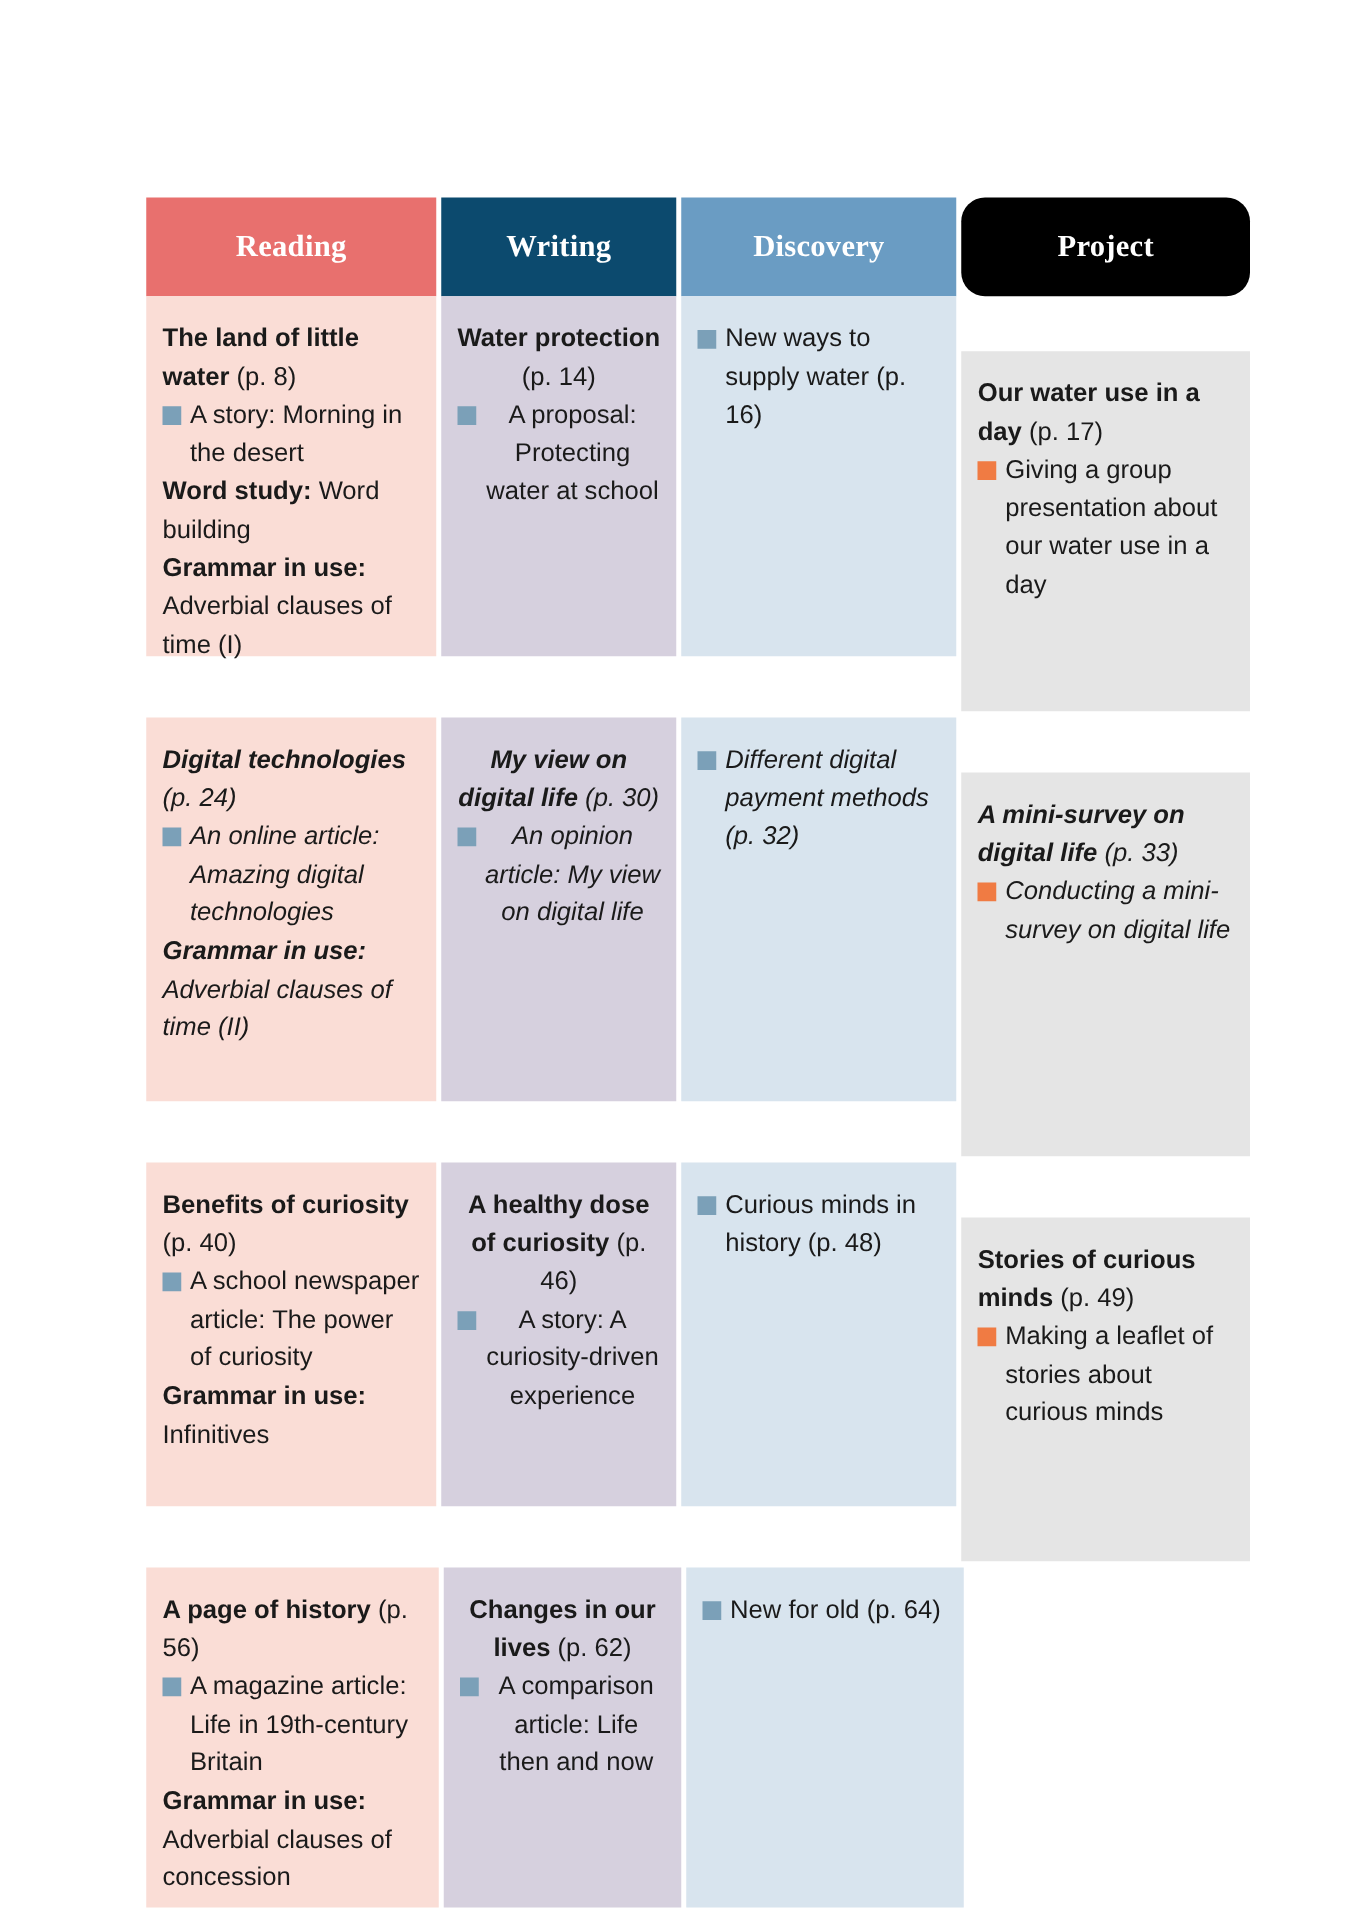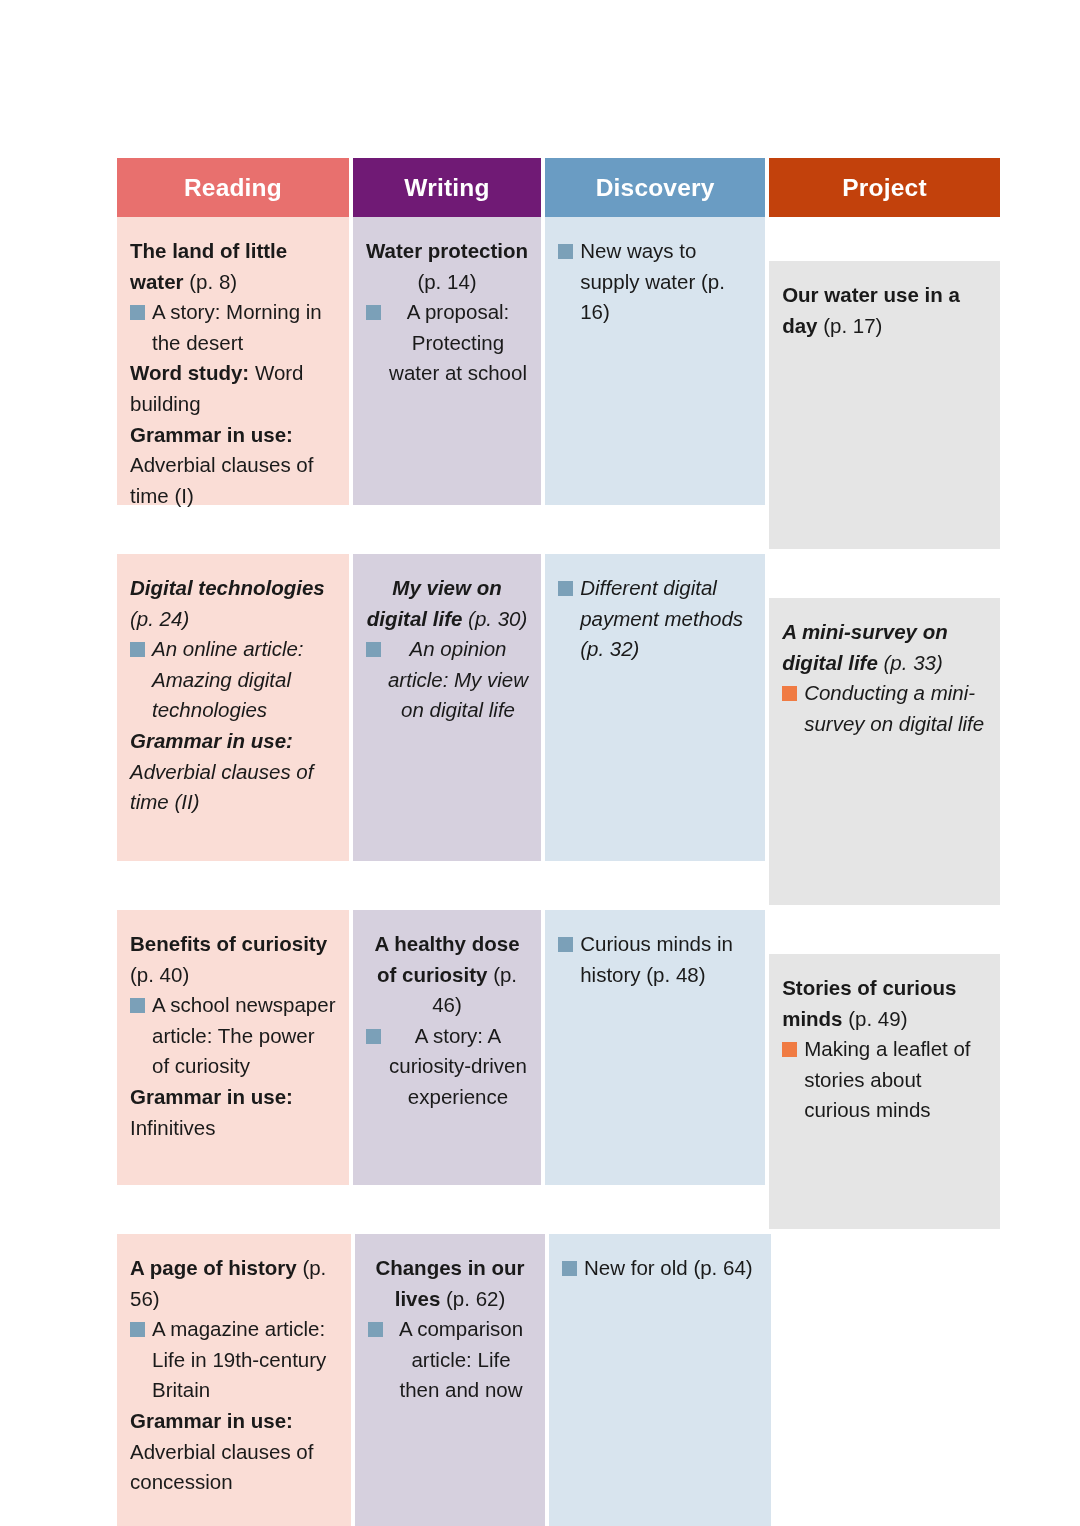--- a/index.html
+++ b/index.html
@@ -22,21 +22,22 @@
     left: 117px;
     top: 158px;
     width: 883px;
     display: flex;
     flex-direction: column;
   }
 
   .table-head {
     display: flex;
     gap: 4px;
-    height: 59px;
+    height: 79px;
+    font-family: Liberation Serif, serif;
   }
 
   .head-cell {
     display: flex;
     align-items: center;
     justify-content: center;
     color: #ffffff;
     font-size: 24.5px;
     font-weight: bold;
     letter-spacing: 0.2px;
@@ -62,23 +63,23 @@
   }
 
   
   .col-reading  { width: 234px; }
   .col-writing  { width: 190px; }
   .col-discovery{ width: 222px; }
   .col-project  { width: 233px; }
 
   
   .hc-reading   { background: #E8706E; }
-  .hc-writing   { background: #701a75; }
+  .hc-writing   { background: #0c4a6e; }
   .hc-discovery { background: #6A9CC3; }
-  .hc-project   { background: #c2410c; }
+  .hc-project   { background: #000000; border-radius: 19px; }
 
   
   .bc-reading   { background: #FADDD6; }
   .bc-writing   { background: #D6D0DE; text-align: center; }
   .bc-discovery { background: #D8E4EE; }
   .bc-project   { background: #e5e5e5; margin-top: 44px; }
 
   
   .row-1 .cell { height: 288px; }
   .row-2 .cell { height: 307px; font-style: italic; }
@@ -161,20 +162,24 @@
           <span>New ways to supply water</span>
           <span class="pg">(p. 16)</span>
         </div>
       </div>
 
       <div class="cell col-project bc-project">
         <div class="entry">
           <span class="t-bold">Our water use in a day</span>
           <span class="pg">(p. 17)</span>
         </div>
+        <div class="entry bullet-line">
+          <span class="bullet-sq sq-orange"></span>
+          <span>Giving a group presentation about our water use in a day</span>
+        </div>
       </div>
     </div>
 
     <div class="table-row row-2">
 
       <div class="cell col-reading bc-reading">
         <div class="entry">
           <span class="t-bold">Digital technologies</span>
           <span class="pg">(p. 24)</span>
         </div>

